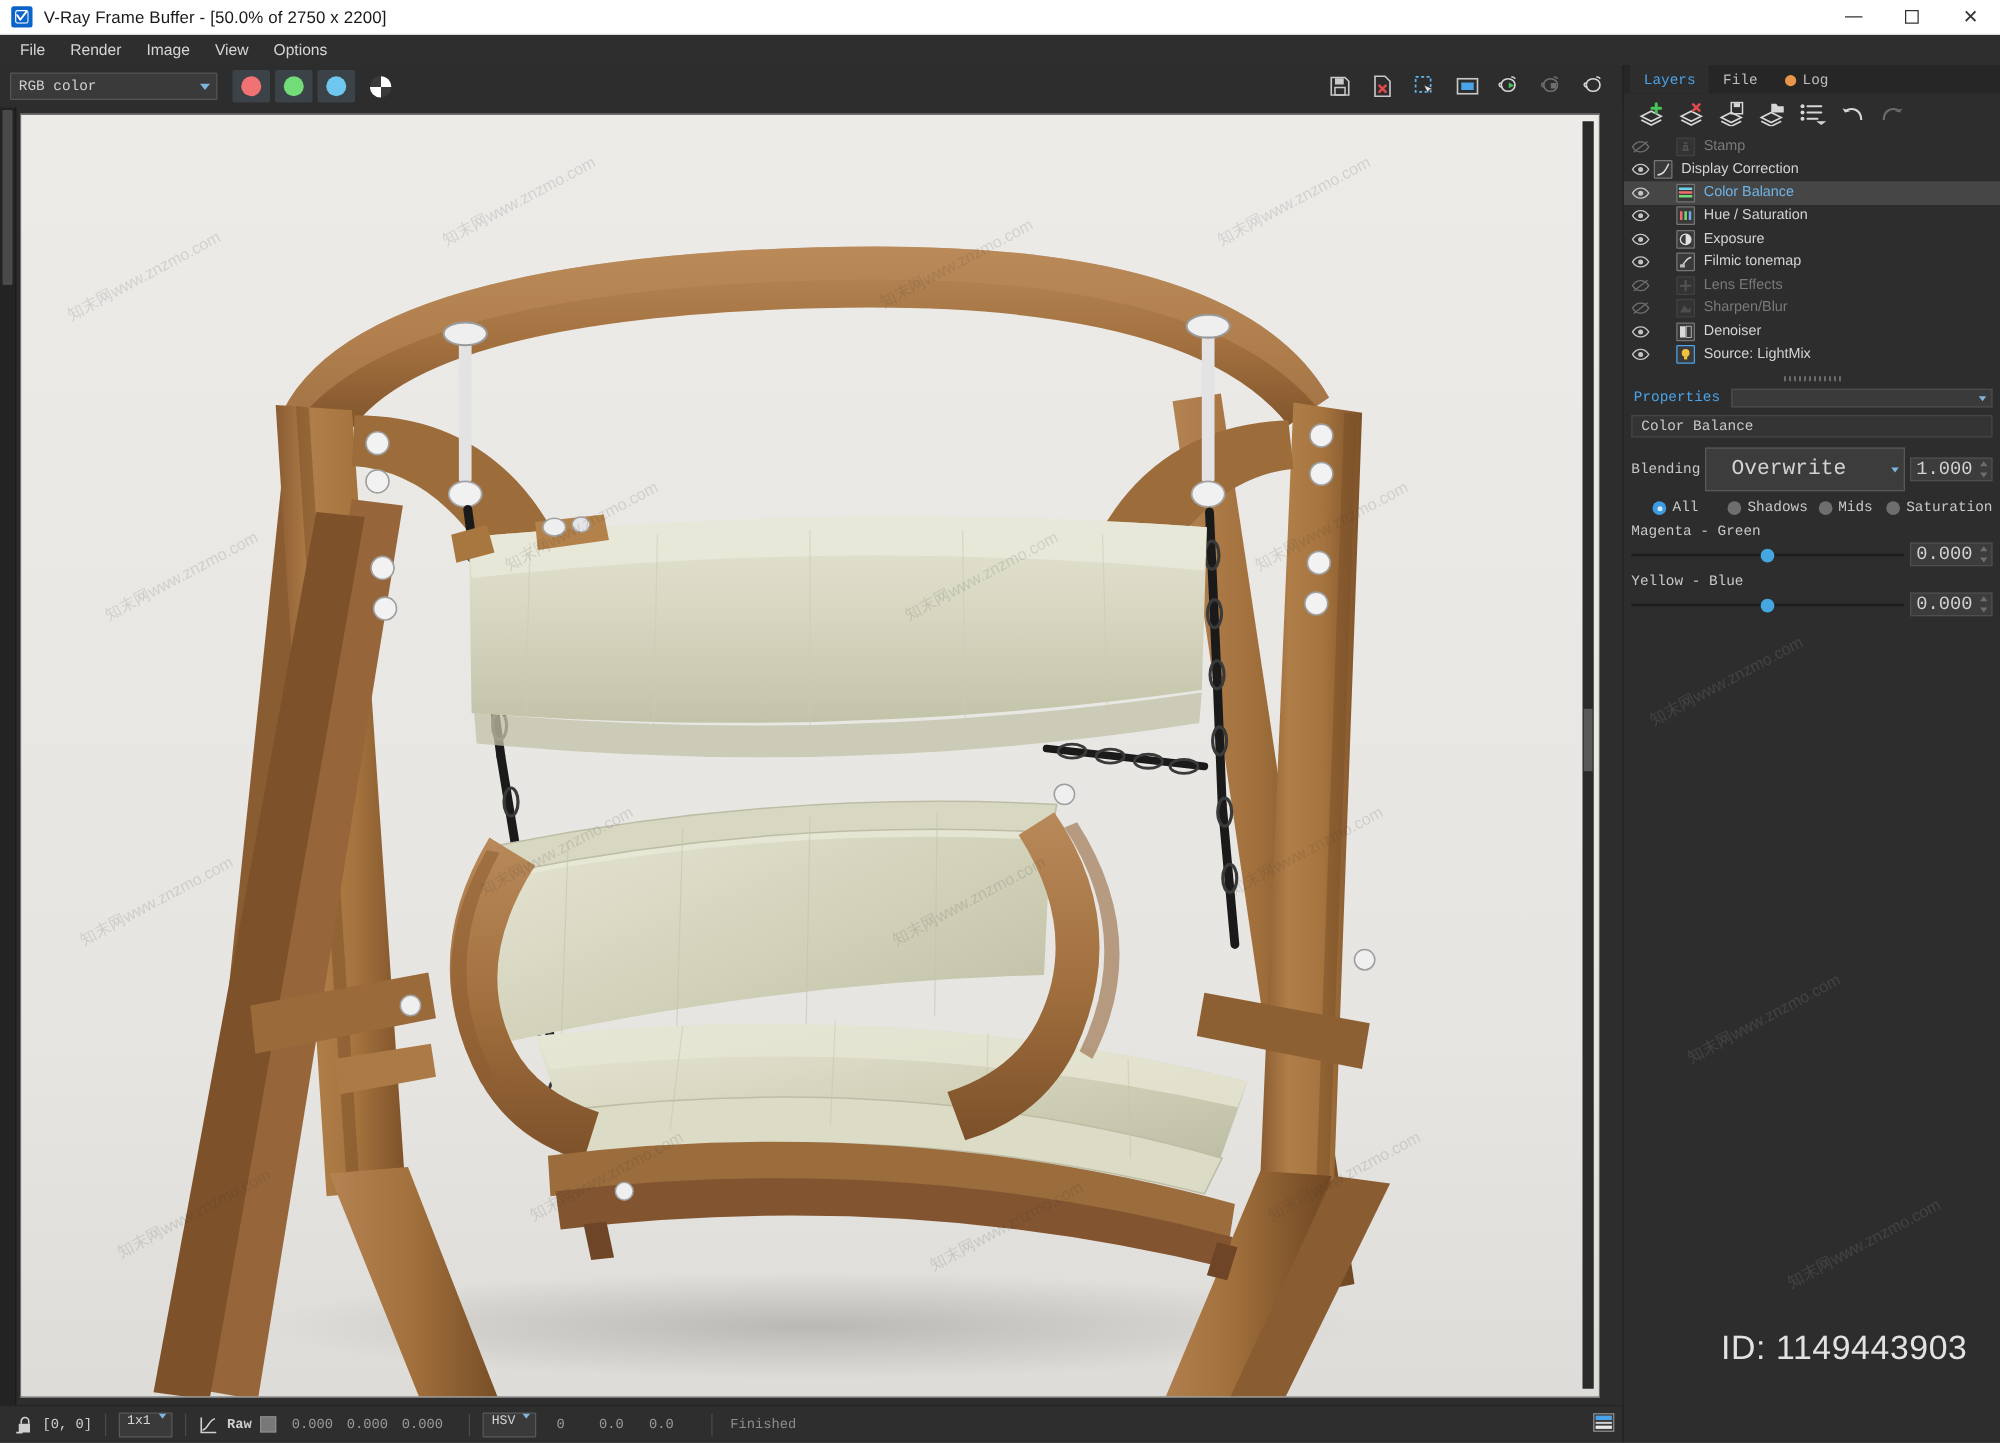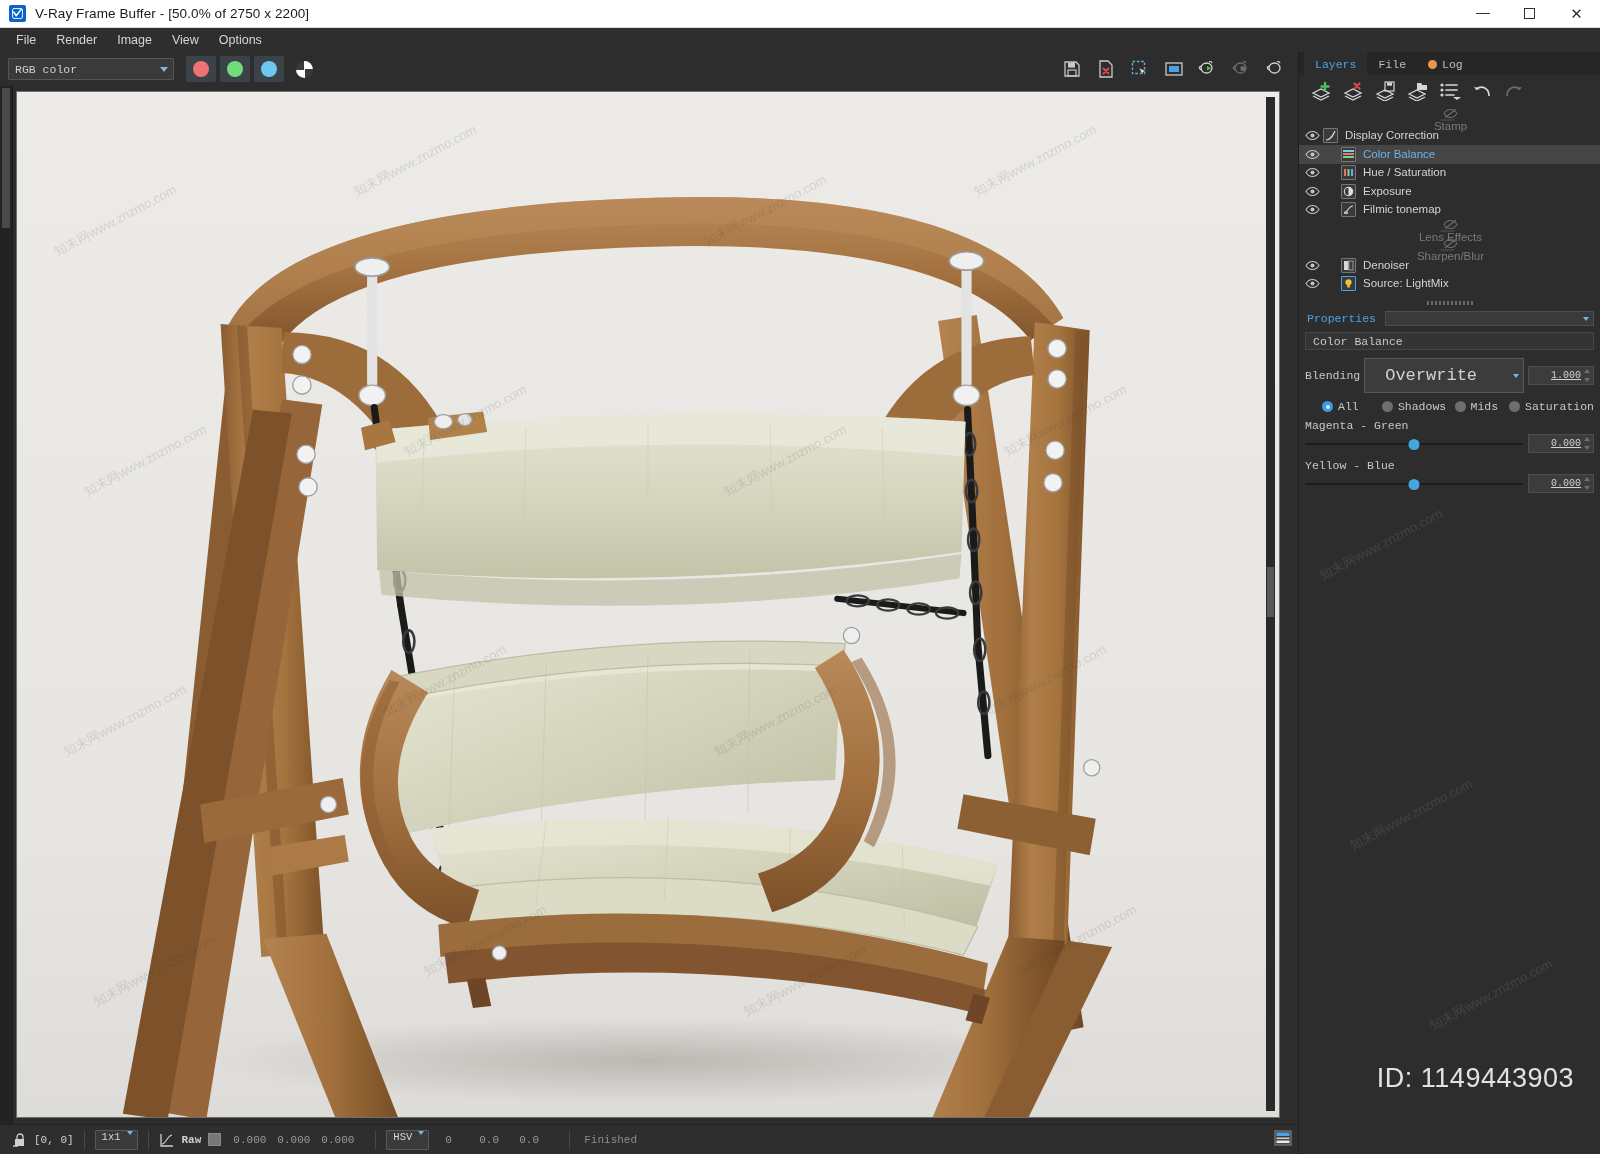--- a/index.html
+++ b/index.html
@@ -154,21 +154,21 @@
     gap: 2px; padding-left: 8px; background: #2d2d2d;
   }
   .lt-ico { width: 30px; height: 26px; display: flex; align-items: center; justify-content: center; }
 
   .layerlist { flex: 0 0 190px; background: #2d2d2d; padding-top: 1px; overflow: hidden; }
   .layer {
     height: 18.5px; display: flex; align-items: center; gap: 0;
     font-size: 11.5px; color: #d3d3d3; padding-left: 2px;
   }
   .layer.sel { background: #464646; color: #6fb4e8; }
-  .layer.off { color: #7a7a7a; flex-direction: column; }
+  .layer.off { color: #7a7a7a; }
   .eye { width: 22px; display: flex; align-items: center; justify-content: center; }
   .indent { width: 18px; }
   .lyr-ico {
     width: 15px; height: 15px; margin-right: 7px;
     display: flex; align-items: center; justify-content: center;
     border: 1px solid #767676; background: #3a3a3a; border-radius: 1px;
     overflow: hidden;
   }
   .layer.off .lyr-ico { border-color: #555; opacity: .5; }
   .lbl { line-height: 1; }
@@ -212,24 +212,23 @@
     display: flex; align-items: center; padding: 0 16px 0 20px; position: relative;
     font-family: "Liberation Mono", monospace; font-size: 17px; color: #d2d2d2;
   }
   .blend-combo .caret {
     position: absolute; right: 4px; width: 0; height: 0;
     border-left: 3.5px solid transparent; border-right: 3.5px solid transparent;
     border-top: 4.5px solid #7fb4dd;
   }
   .numfield {
     width: 66px; height: 19px; background: #3c3c3c; border: 1px solid #4e4e4e;
-    display: flex; align-items: center; padding-left: 22px;
-    font-family: "Liberation Mono", monospace; font-size: 10px; color: #d2d2d2;
+    display: flex; align-items: center; padding-left: 4px;
+    font-family: "Liberation Mono", monospace; font-size: 15px; color: #d2d2d2;
     position: relative;
-    text-decoration: underline;
   }
   .numfield .spin {
     position: absolute; right: 2px; top: 2px; bottom: 2px; width: 7px;
     display: flex; flex-direction: column; justify-content: space-between;
   }
   .spin i { display: block; width: 0; height: 0;
     border-left: 3px solid transparent; border-right: 3px solid transparent; }
   .spin i.up { border-bottom: 4px solid #6d6d6d; }
   .spin i.dn { border-top: 4px solid #6d6d6d; }
 

